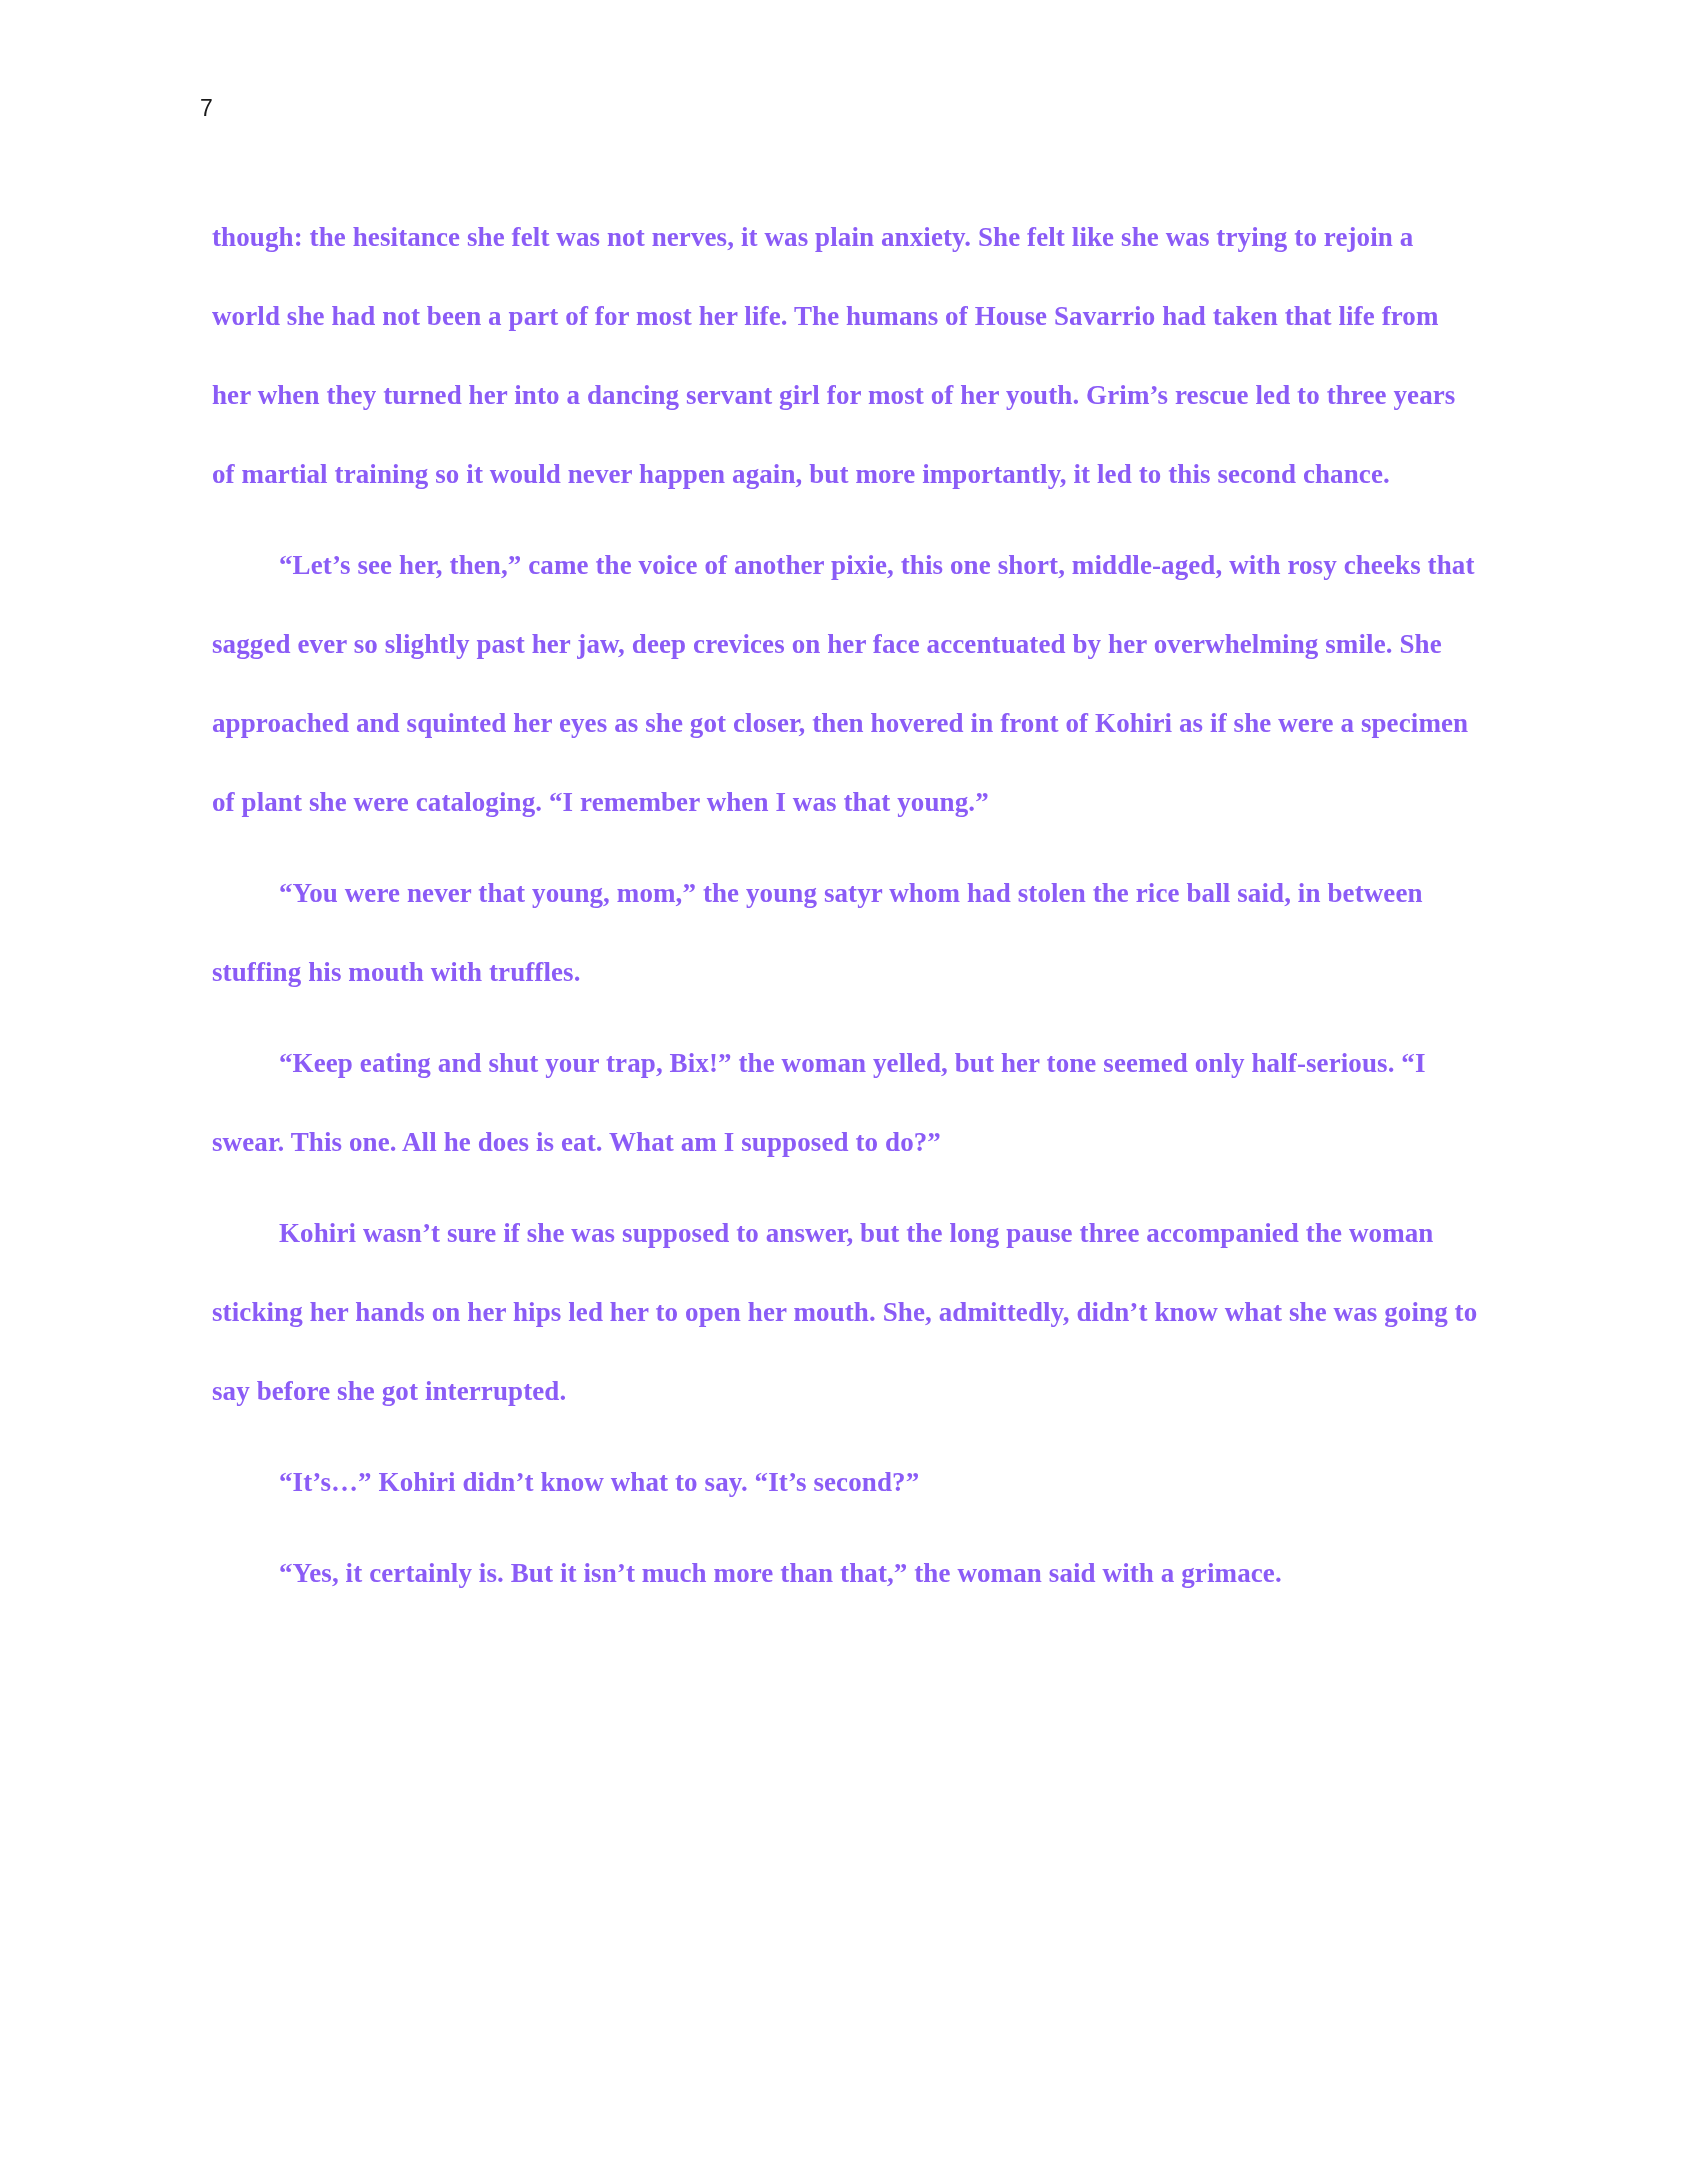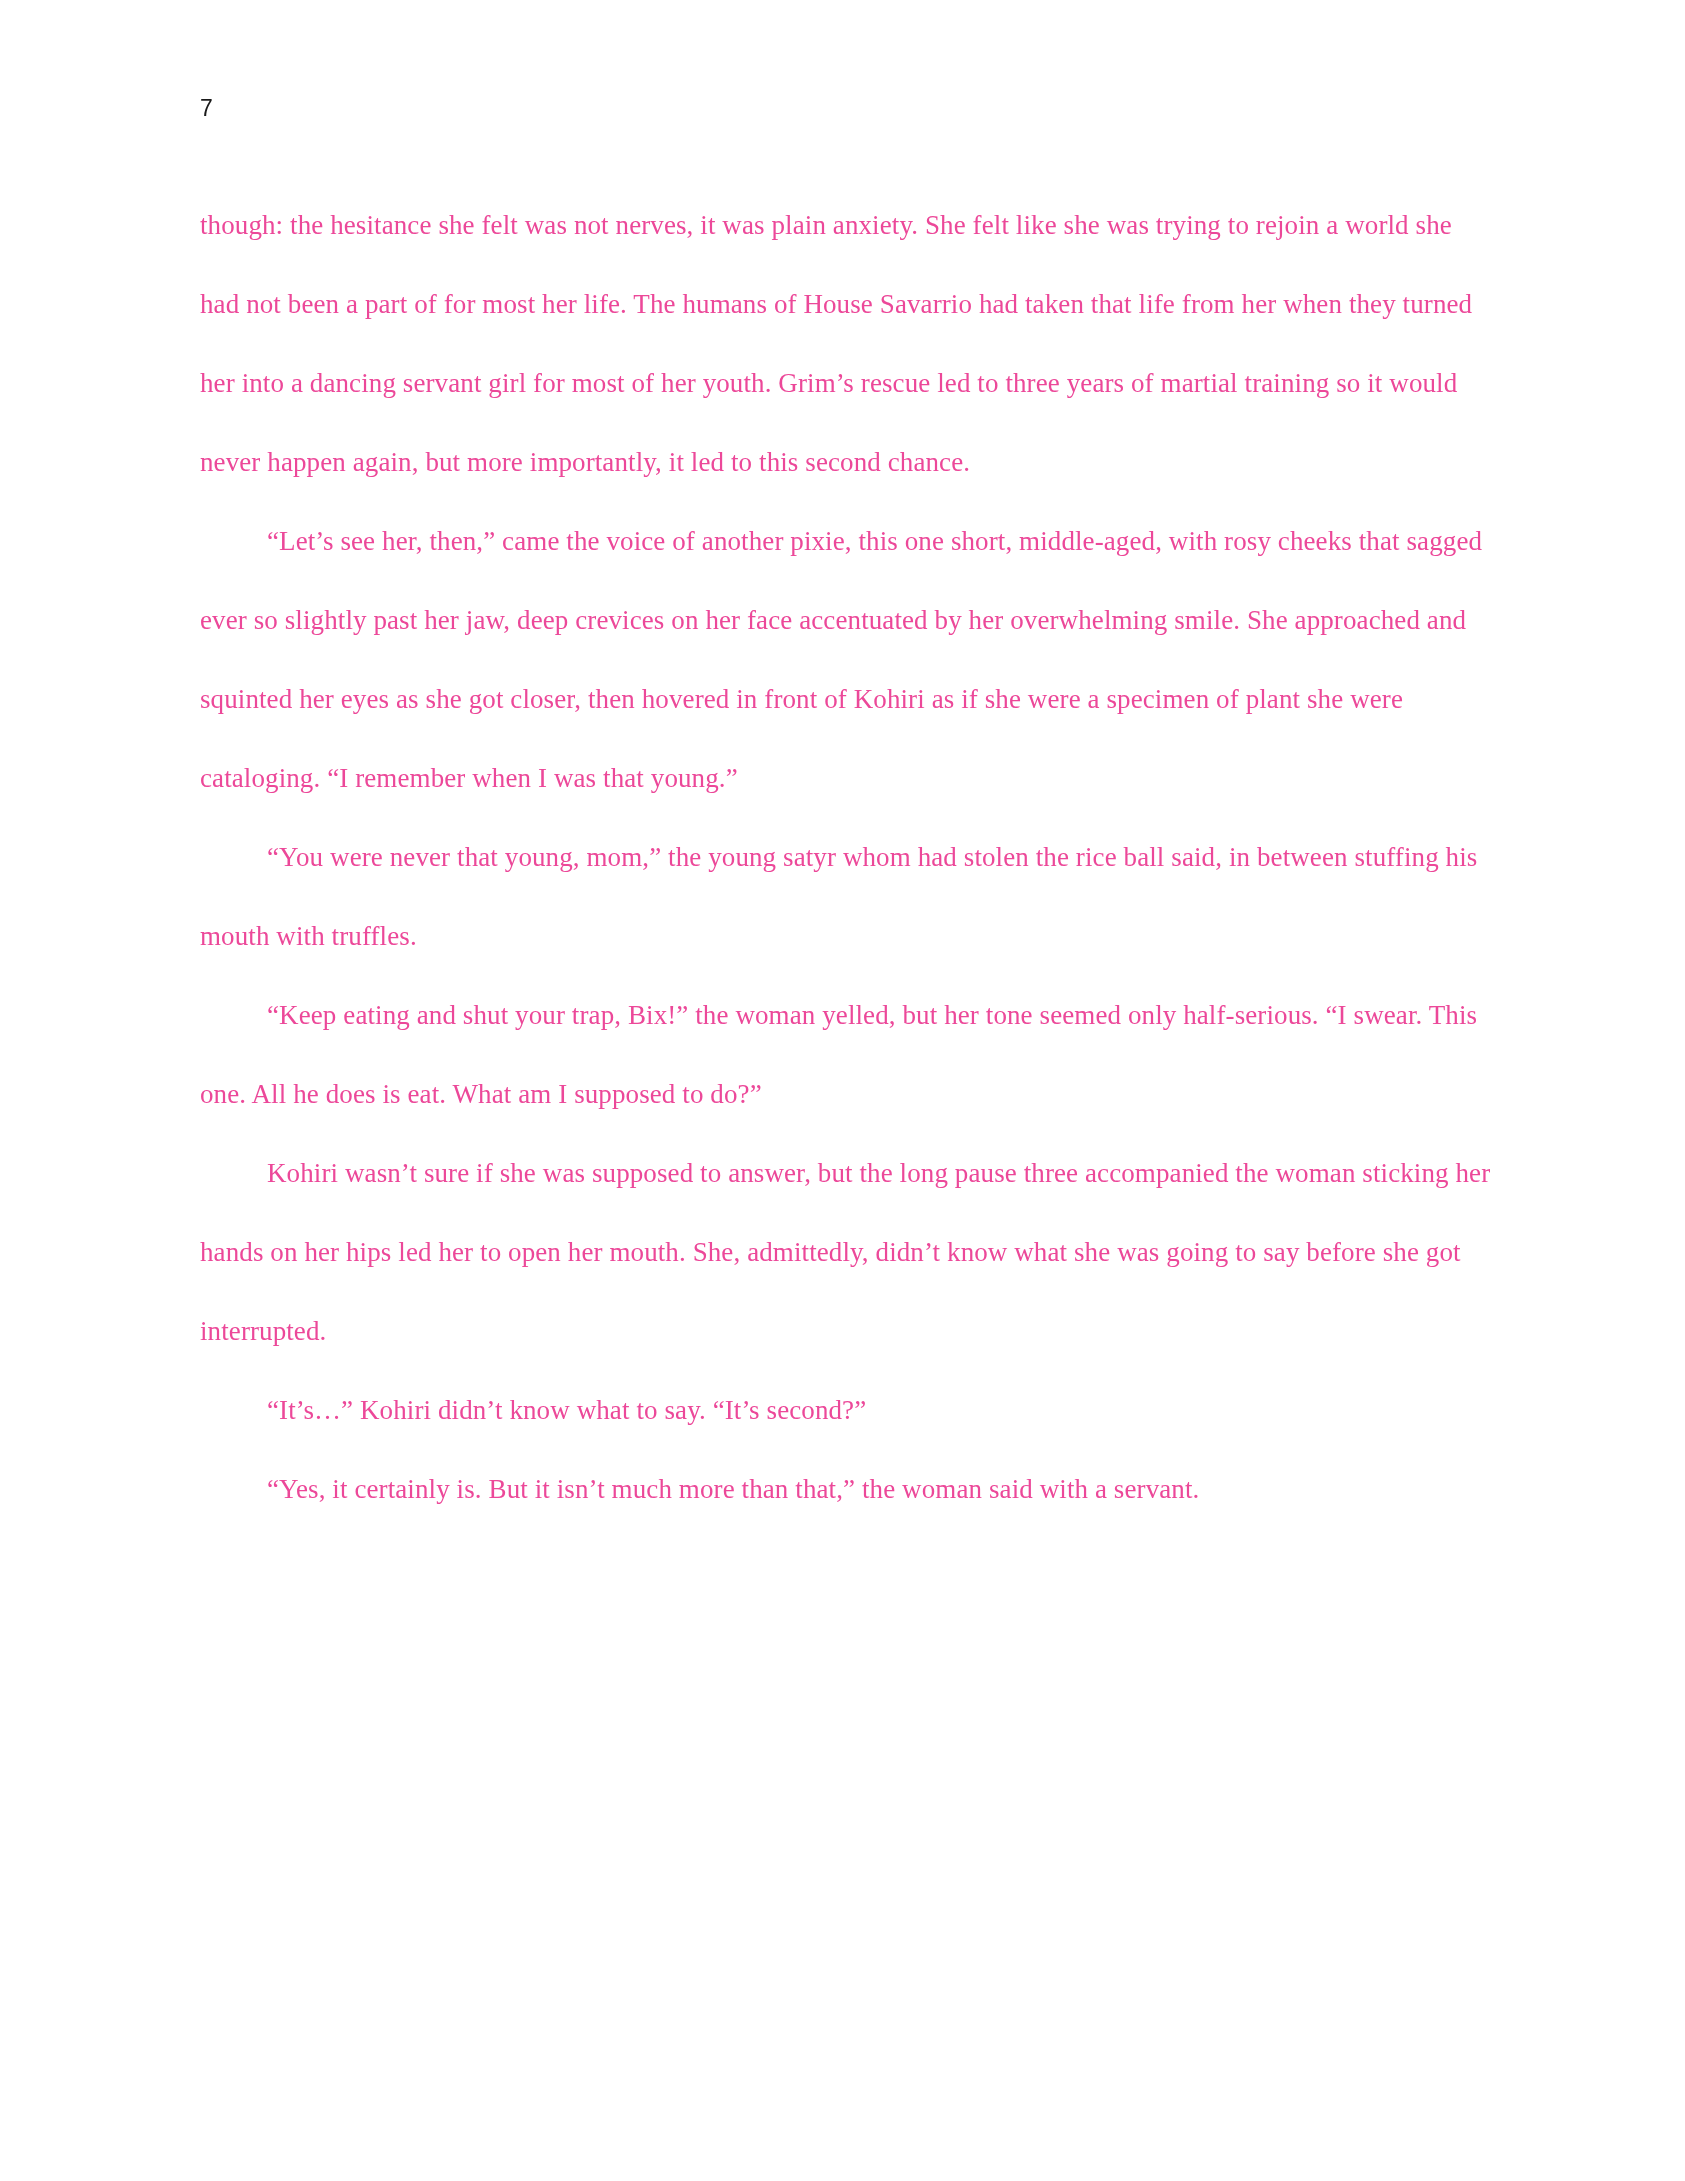--- a/index.html
+++ b/index.html
@@ -30,42 +30,43 @@
     line-height: 1;
     color: #1a1a1a;
   }
   .body-text {
     position: absolute;
     top: 186px;
     left: 200px;
     width: 1292px;
   }
   .para {
-    margin: 0;
+    margin: 12px;
     font-size: 27px;
     line-height: 79px;
     text-align: left;
-    color: #ec4899;
+    color: #8b5cf6;
     letter-spacing: 0.1px;
+    font-weight: bold;
   }
   .para.indent {
     text-indent: 67px;
   }
 </style>
 </head>
 <body>
 
 <div class="page">
 
   <div class="page-number">7</div>
 
   <div class="body-text">
     <p class="para">though: the hesitance she felt was not nerves, it was plain anxiety. She felt like she was trying to rejoin a world she had not been a part of for most her life. The humans of House Savarrio had taken that life from her when they turned her into a dancing servant girl for most of her youth. Grim’s rescue led to three years of martial training so it would never happen again, but more importantly, it led to this second chance.</p>
     <p class="para indent">“Let’s see her, then,” came the voice of another pixie, this one short, middle-aged, with rosy cheeks that sagged ever so slightly past her jaw, deep crevices on her face accentuated by her overwhelming smile. She approached and squinted her eyes as she got closer, then hovered in front of Kohiri as if she were a specimen of plant she were cataloging. “I remember when I was that young.”</p>
     <p class="para indent">“You were never that young, mom,” the young satyr whom had stolen the rice ball said, in between stuffing his mouth with truffles.</p>
     <p class="para indent">“Keep eating and shut your trap, Bix!” the woman yelled, but her tone seemed only half-serious. “I swear. This one. All he does is eat. What am I supposed to do?”</p>
     <p class="para indent">Kohiri wasn’t sure if she was supposed to answer, but the long pause three accompanied the woman sticking her hands on her hips led her to open her mouth. She, admittedly, didn’t know what she was going to say before she got interrupted.</p>
     <p class="para indent">“It’s…” Kohiri didn’t know what to say. “It’s second?”</p>
-    <p class="para indent">“Yes, it certainly is. But it isn’t much more than that,” the woman said with a servant.</p>
+    <p class="para indent">“Yes, it certainly is. But it isn’t much more than that,” the woman said with a grimace.</p>
   </div>
 
 </div>
 
 
 </body></html>

